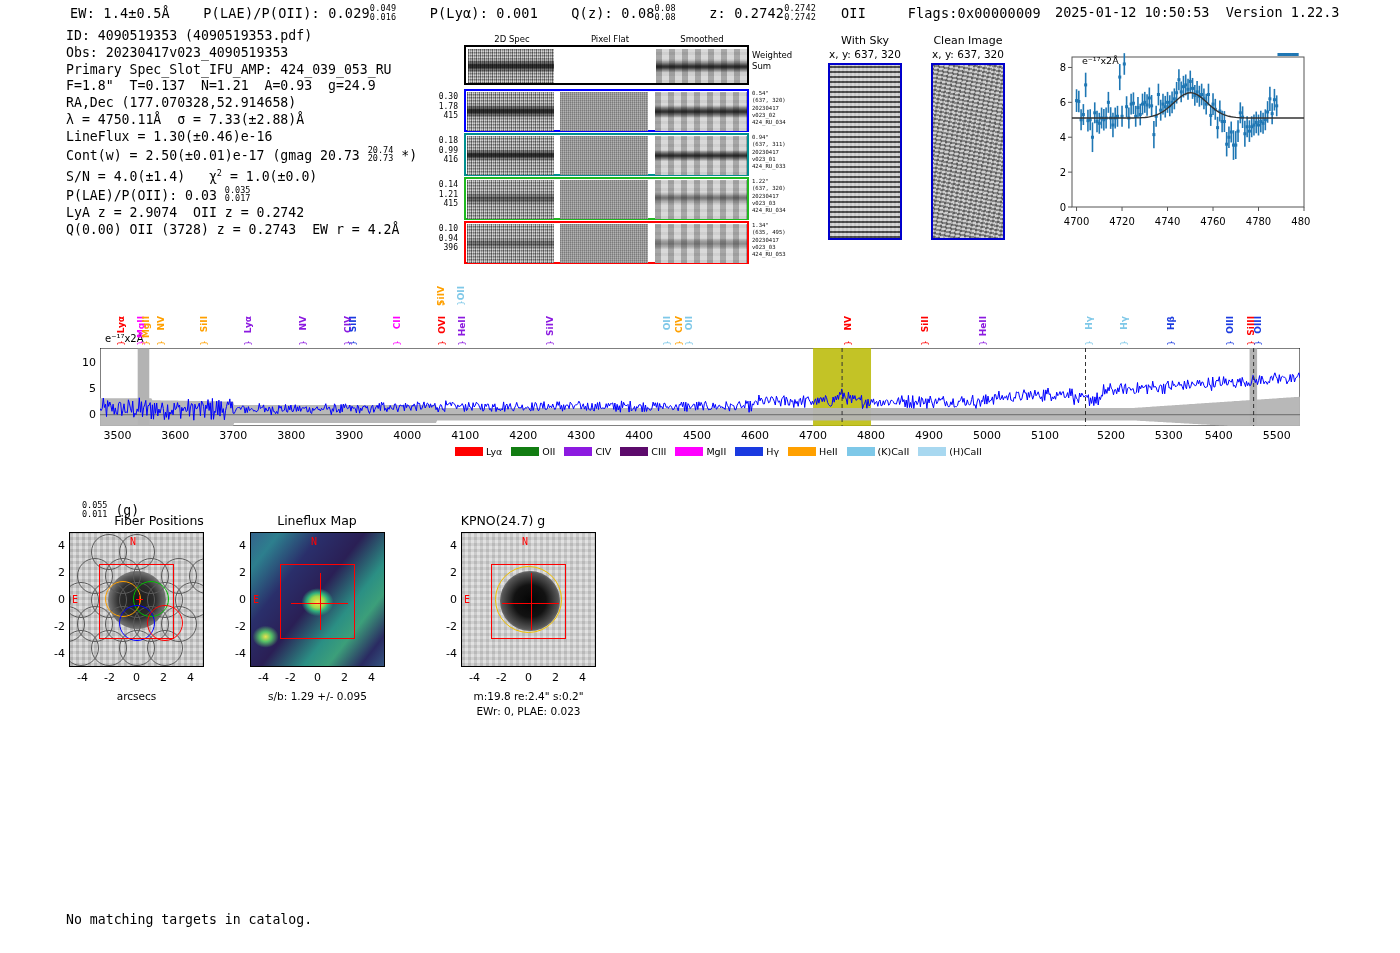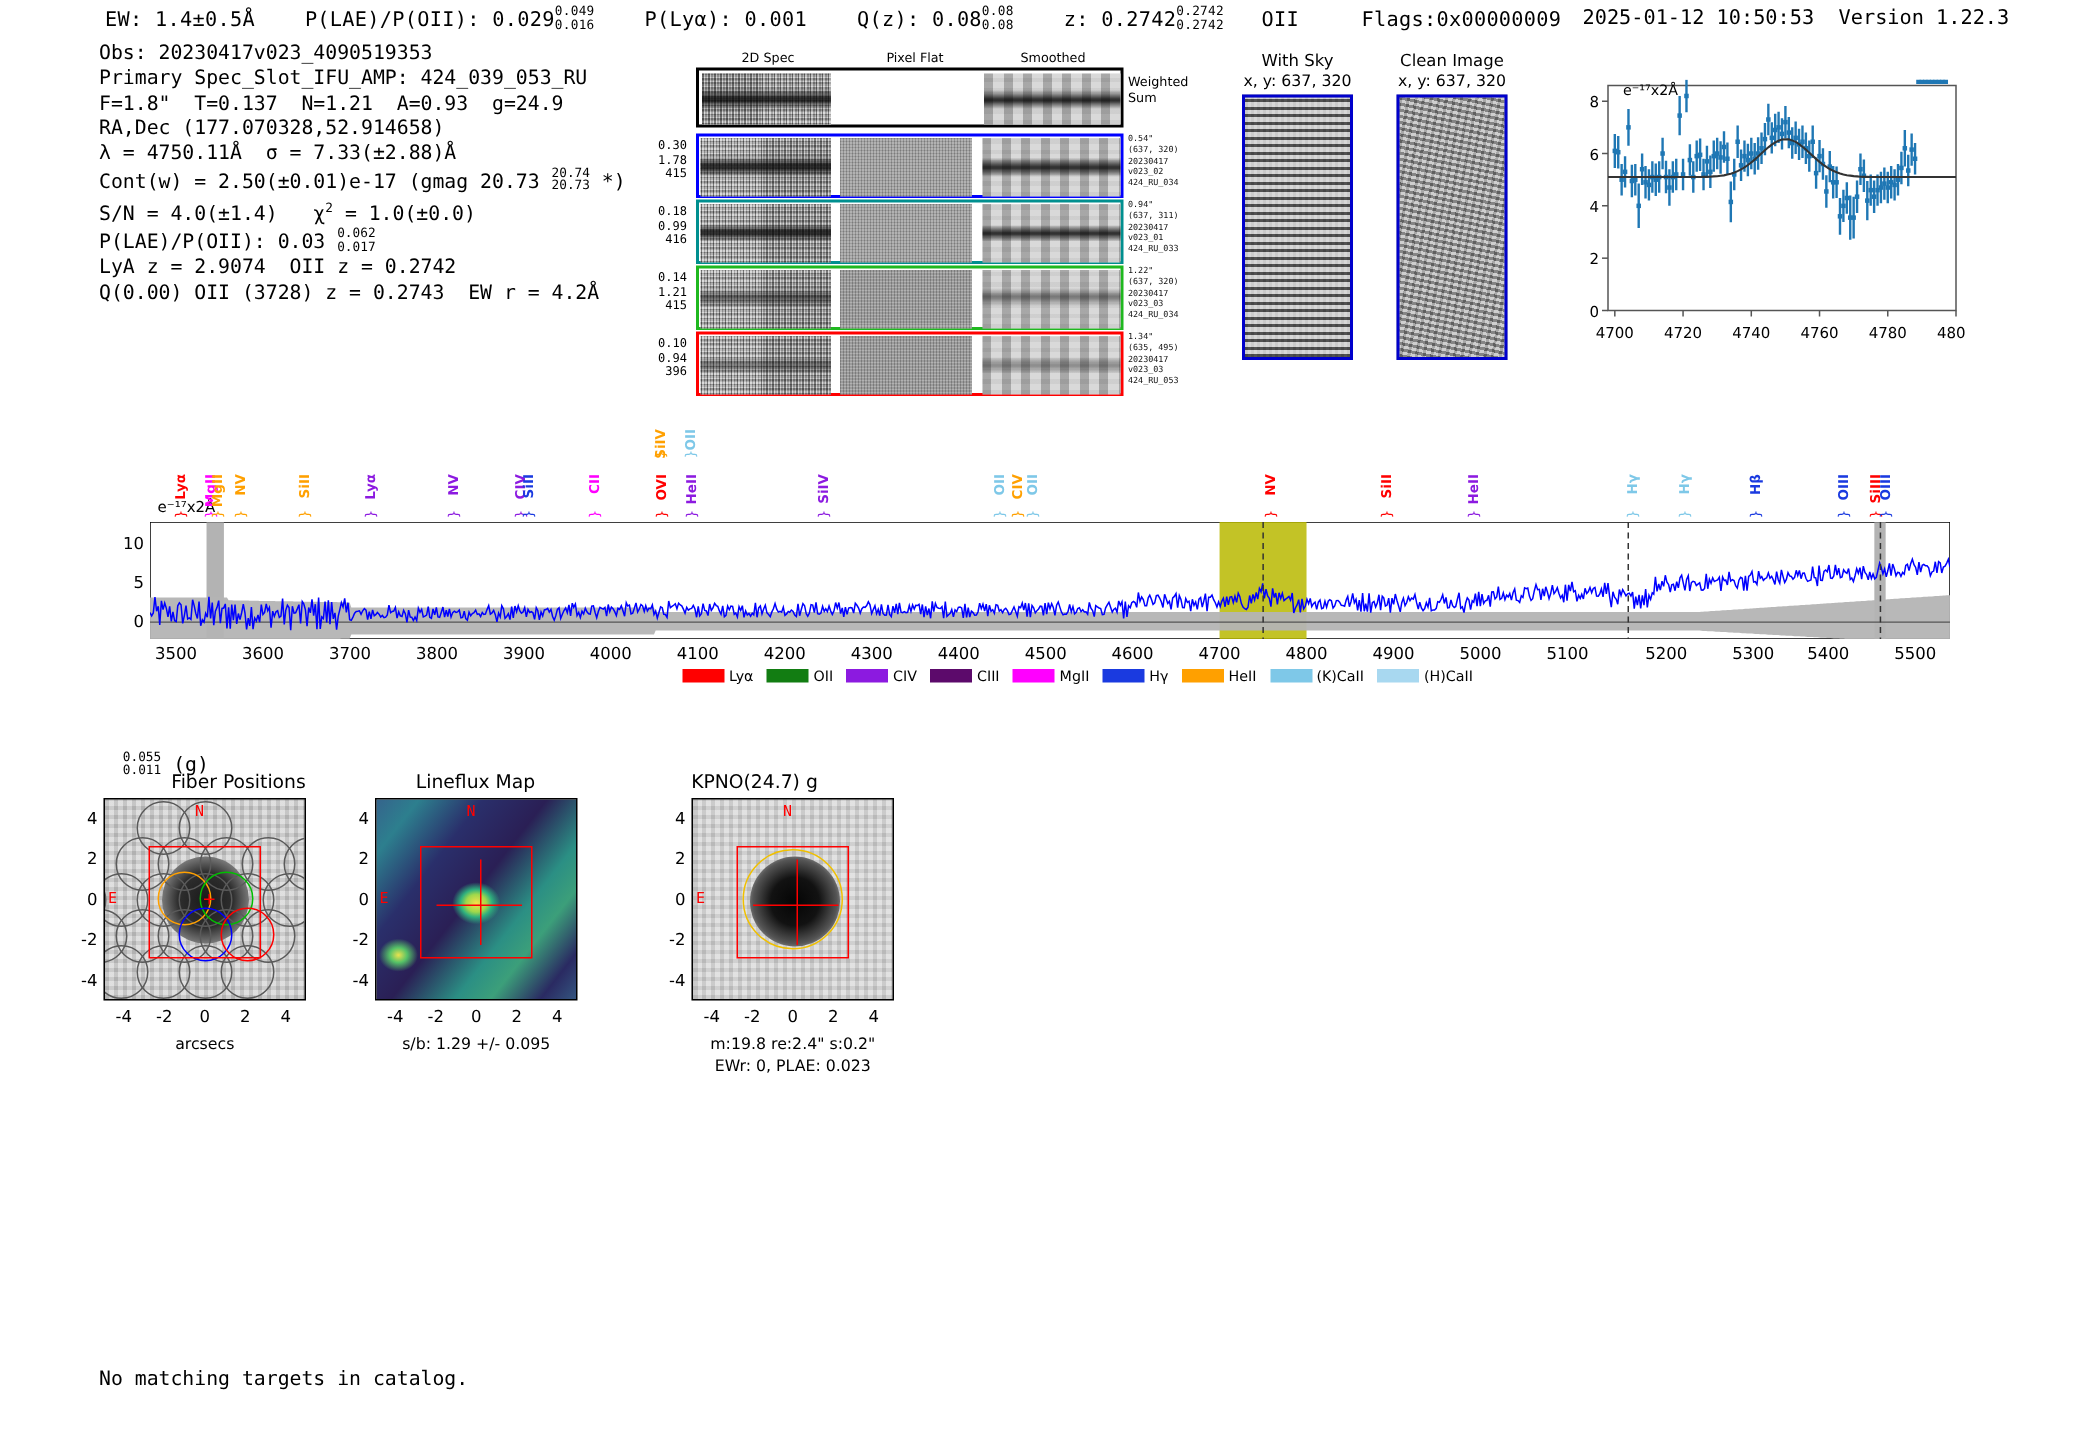--- a/index.html
+++ b/index.html
@@ -109,28 +109,30 @@
   <span>&nbsp;</span>
   <span>OII</span>
   <span>&nbsp;&nbsp;&nbsp;</span>
   <span>Flags:0x00000009</span>
 </div>
 <div class="abs mono" id="hdr-right">
   <span>2025-01-12 10:50:53</span><span>&nbsp;&nbsp;</span><span>Version 1.22.3</span>
 </div>
 
 <div class="abs mono" id="info">
+  <div class="ln">ID: 4090519353 (4090519353.pdf)</div>
   <div class="ln">Obs: 20230417v023_4090519353</div>
   <div class="ln">Primary Spec_Slot_IFU_AMP: 424_039_053_RU</div>
   <div class="ln">F=1.8"  T=0.137  N=1.21  A=0.93  g=24.9</div>
   <div class="ln">RA,Dec (177.070328,52.914658)</div>
   <div class="ln">λ = 4750.11Å  σ = 7.33(±2.88)Å</div>
+  <div class="ln">LineFlux = 1.30(±0.46)e-16</div>
   <div class="ln"><span>Cont(w) = 2.50(±0.01)e-17 (gmag 20.73 </span><span class="frac"><i>20.74</i><i>20.73</i></span><span> *)</span></div>
   <div class="ln"><span>S/N = 4.0(±1.4)   χ</span><span class="sup">2</span><span> = 1.0(±0.0)</span></div>
-  <div class="ln"><span>P(LAE)/P(OII): 0.03 </span><span class="frac"><i>0.062</i><i>0.017</i></span></div>
+  <div class="ln"><span>P(LAE)/P(OII): 0.03 </span><span class="frac"><i>0.035</i><i>0.017</i></span></div>
   <div class="ln">LyA z = 2.9074  OII z = 0.2742</div>
   <div class="ln">Q(0.00) OII (3728) z = 0.2743  EW r = 4.2Å</div>
 </div>
 
 <div class="abs sans ptitle" style="left:472px;top:34px;width:80px;">2D Spec</div>
 <div class="abs sans ptitle" style="left:570px;top:34px;width:80px;">Pixel Flat</div>
 <div class="abs sans ptitle" style="left:662px;top:34px;width:80px;">Smoothed</div>
 
 <div class="abs" style="left:464px;top:45px;width:285px;height:40px;border:2px solid #000;box-sizing:border-box;background:#fff;">
   <div class="specimg tex2d" style="left:2px;top:2px;width:86px;height:34px;">

